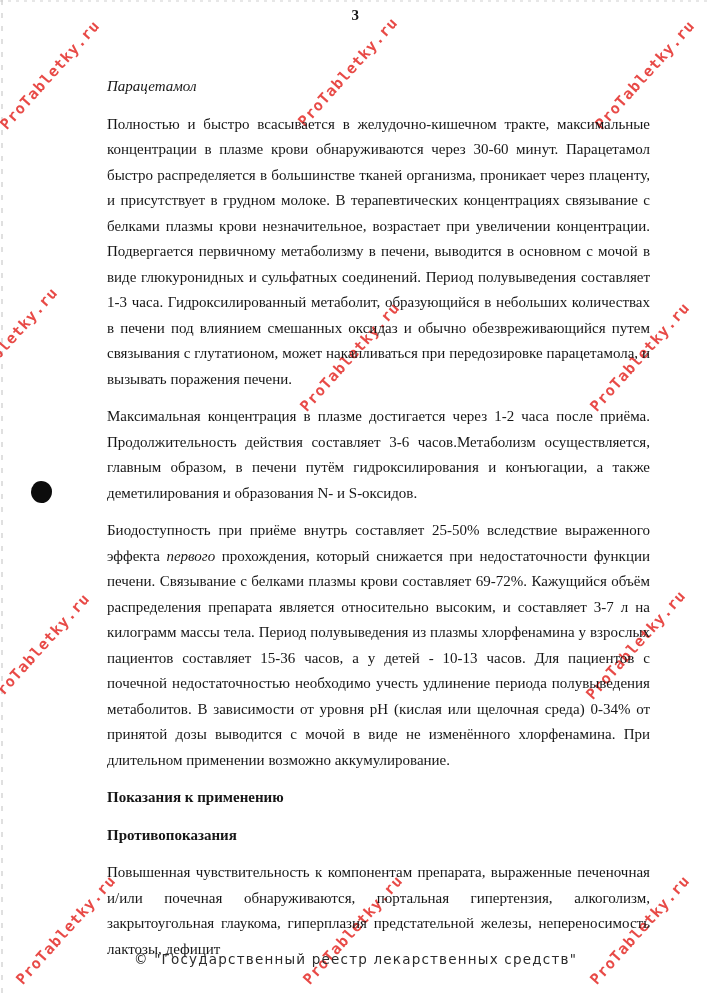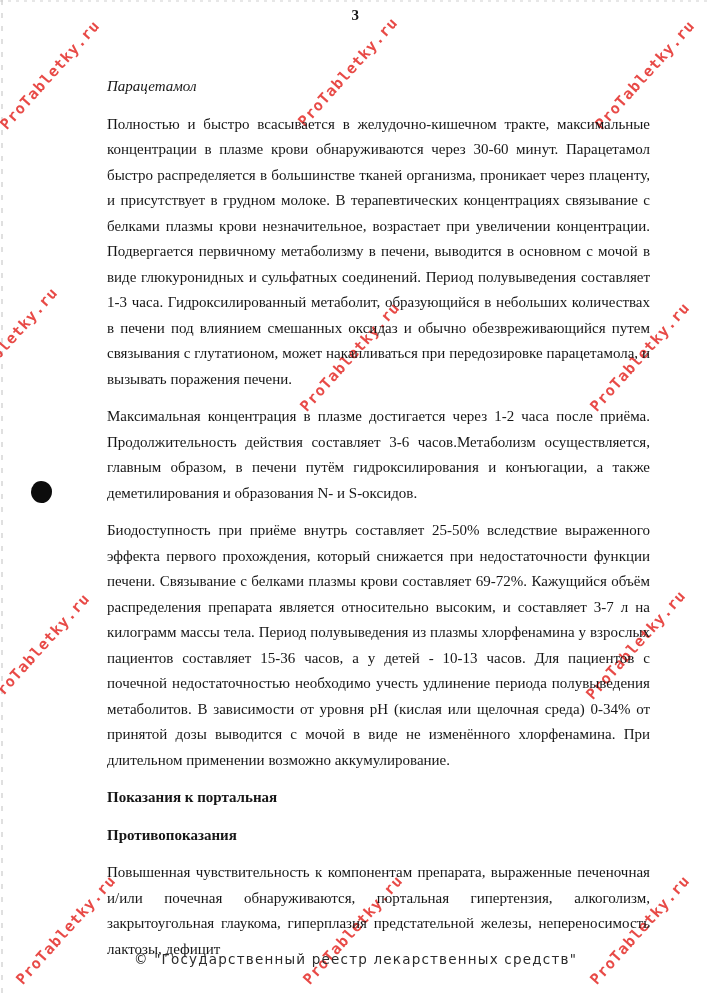--- a/index.html
+++ b/index.html
@@ -32,21 +32,21 @@
   .column {
     position: absolute; left: 95px; top: 62px; width: 567px;
     font-size: 15px; line-height: 25.5px;
     text-align: justify;
   }
   .column p { margin: 12px; }
   .heading-italic { font-style: italic; font-weight: normal; font-size: 15px; margin: 0; }
   .heading-bold { font-weight: bold; font-size: 15px; margin: 0; }
   .gap-before-indications { margin-top: 21px; }
   .gap-before-contra { margin-top: 26px; }
-  .italic-inline { }
+  .italic-inline { font-style: italic; }
   .watermark {
     position: absolute;
     font-family: "DejaVu Sans Mono", monospace;
     font-size: 15px;
     font-weight: bold;
     letter-spacing: 1px;
     white-space: nowrap;
     transform: translate(-50%, -50%) rotate(-48deg);
     opacity: .88;
     pointer-events: none;
@@ -95,21 +95,21 @@
 
     <p class="heading-italic">Парацетамол</p>
 
     <p>Полностью и быстро всасывается в желудочно-кишечном тракте, максимальные концентрации в плазме крови обнаруживаются через 30-60 минут. Парацетамол быстро распределяется в большинстве тканей организма, проникает через плаценту, и присутствует в грудном молоке. В терапевтических концентрациях связывание с белками плазмы крови незначительное, возрастает при увеличении концентрации. Подвергается первичному метаболизму в печени, выводится в основном с мочой в виде глюкуронидных и сульфатных соединений. Период полувыведения составляет 1-3 часа. Гидроксилированный метаболит, образующийся в небольших количествах в печени под влиянием смешанных оксидаз и обычно обезвреживающийся путем связывания с глутатионом, может накапливаться при передозировке парацетамола, и вызывать поражения печени.</p>
 
 
     <p>Максимальная концентрация в плазме достигается через 1-2 часа после приёма. Продолжительность действия составляет 3-6 часов.Метаболизм осуществляется, главным образом, в печени путём гидроксилирования и конъюгации, а также деметилирования и образования N- и S-оксидов.</p>
 
     <p><span>Биодоступность при приёме внутрь составляет 25-50% вследствие выраженного эффекта </span><span class="italic-inline">первого</span><span> прохождения, который снижается при недостаточности функции печени. Связывание с белками плазмы крови составляет 69-72%. Кажущийся объём распределения препарата является относительно высоким, и составляет 3-7 л на килограмм массы тела. Период полувыведения из плазмы хлорфенамина у взрослых пациентов составляет 15-36 часов, а у детей - 10-13 часов. Для пациентов с почечной недостаточностью необходимо учесть удлинение периода полувыведения метаболитов. В зависимости от уровня pH (кислая или щелочная среда) 0-34% от принятой дозы выводится с мочой в виде не изменённого хлорфенамина. При длительном применении возможно аккумулирование.</span></p>
 
-    <p class="heading-bold gap-before-indications">Показания к портальная</p>
+    <p class="heading-bold gap-before-indications">Показания к применению</p>
 
 
     <p class="heading-bold gap-before-contra">Противопоказания</p>
 
     <p>Повышенная чувствительность к компонентам препарата, выраженные печеночная и/или почечная обнаруживаются, портальная гипертензия, алкоголизм, закрытоугольная глаукома, гиперплазия предстательной железы, непереносимость лактозы, дефицит</p>
 
   </div>
 
   <div class="footer">© "Государственный реестр лекарственных средств"</div>
 

